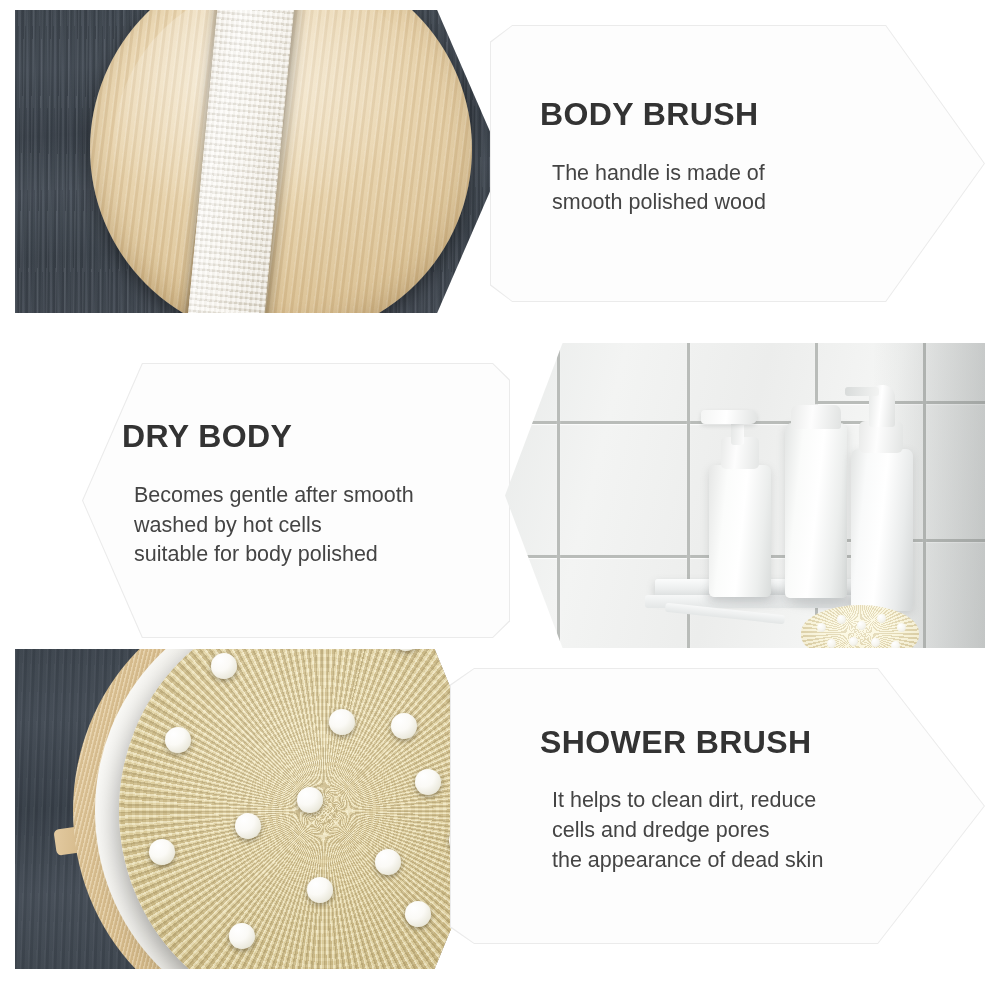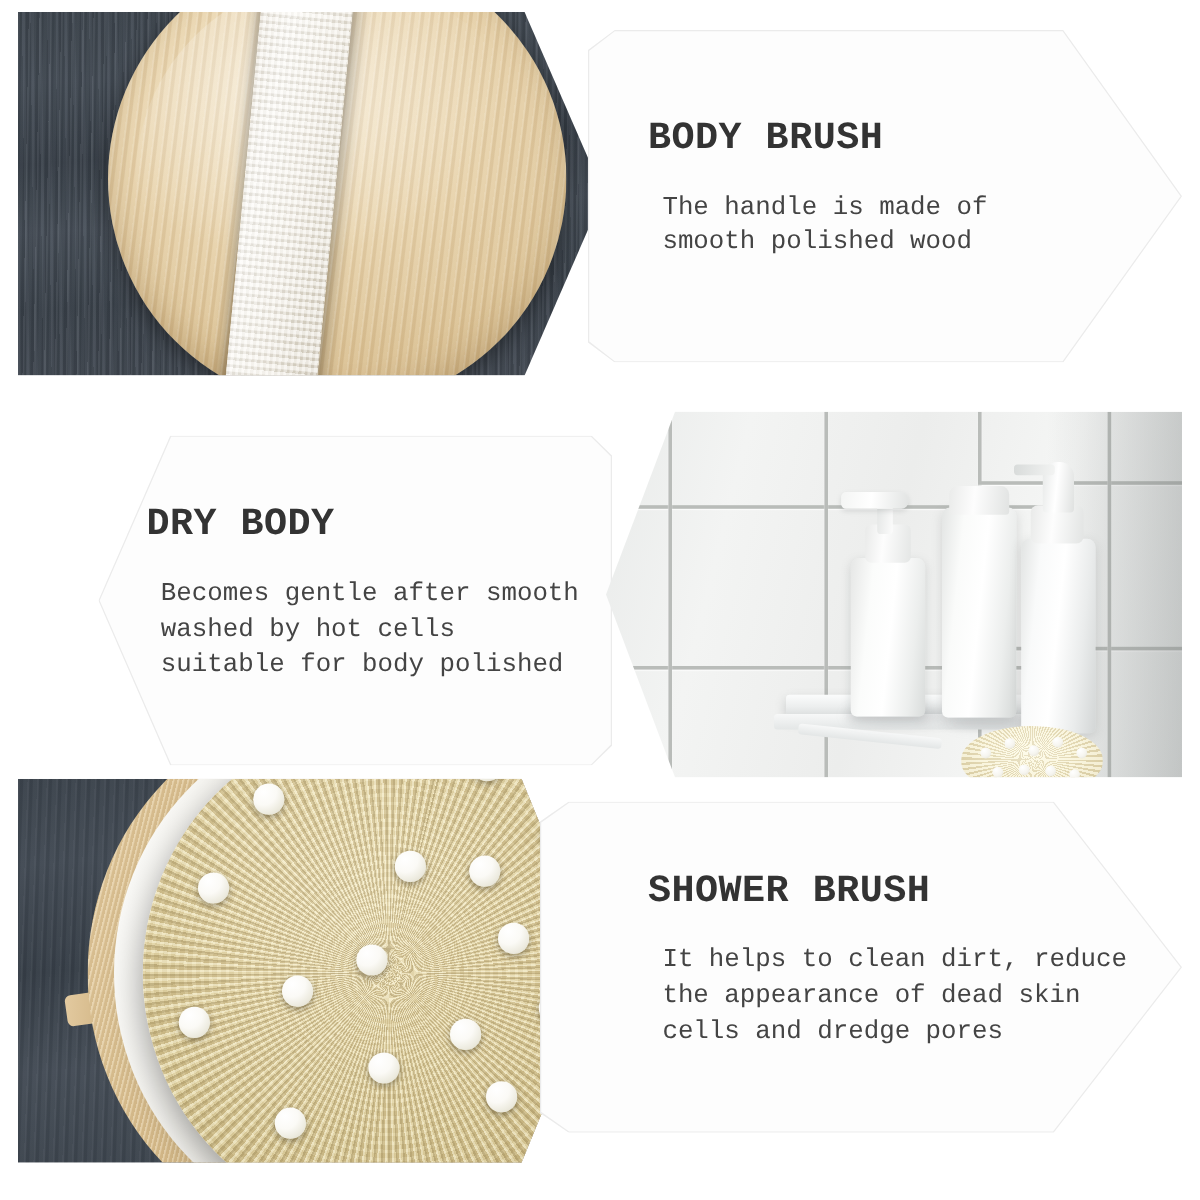--- a/index.html
+++ b/index.html
@@ -4,21 +4,21 @@
 <title>Body Brush Product Infographic</title>
 <style>
   html,body{margin:0;padding:0;}
   body{
     width:1000px;height:1000px;
     background:#ffffff;
     font-family:"Liberation Sans", sans-serif;
     overflow:hidden;
     position:relative;
   }
-  #board{position:relative;width:1000px;height:1000px;font-family:Liberation Mono, monospace;}
+  #board{position:relative;width:1000px;height:1000px;}
 
   
   .row{position:absolute;left:0;width:1000px;}
   .row-1{top:0;height:330px;}
   .row-2{top:330px;height:330px;}
   .row-3{top:631px;height:340px;}
 
   
   .photo{position:absolute;overflow:hidden;}
   .photo-inner{position:absolute;inset:0;}
@@ -359,19 +359,19 @@
       <div class="panel-outline">
         <svg viewBox="0 0 535 276" preserveAspectRatio="none">
           <polygon points="0,17 24,0 428,0 535,138 428,276 24,276 0,259" fill="none" stroke="#ebebeb" stroke-width="2"></polygon>
         </svg>
       </div>
     </div>
     <div class="panel-body" style="left:540px;top:37px;width:430px;height:276px;">
       <h2 class="heading">SHOWER BRUSH</h2>
       <p class="desc">
         <span>It helps to clean dirt, reduce</span>
+        <span>cells and dredge pores</span>
         <span>the appearance of dead skin</span>
-        <span>cells and dredge pores</span>
       </p>
     </div>
   </div>
 
 </div>
 
 </body></html>

